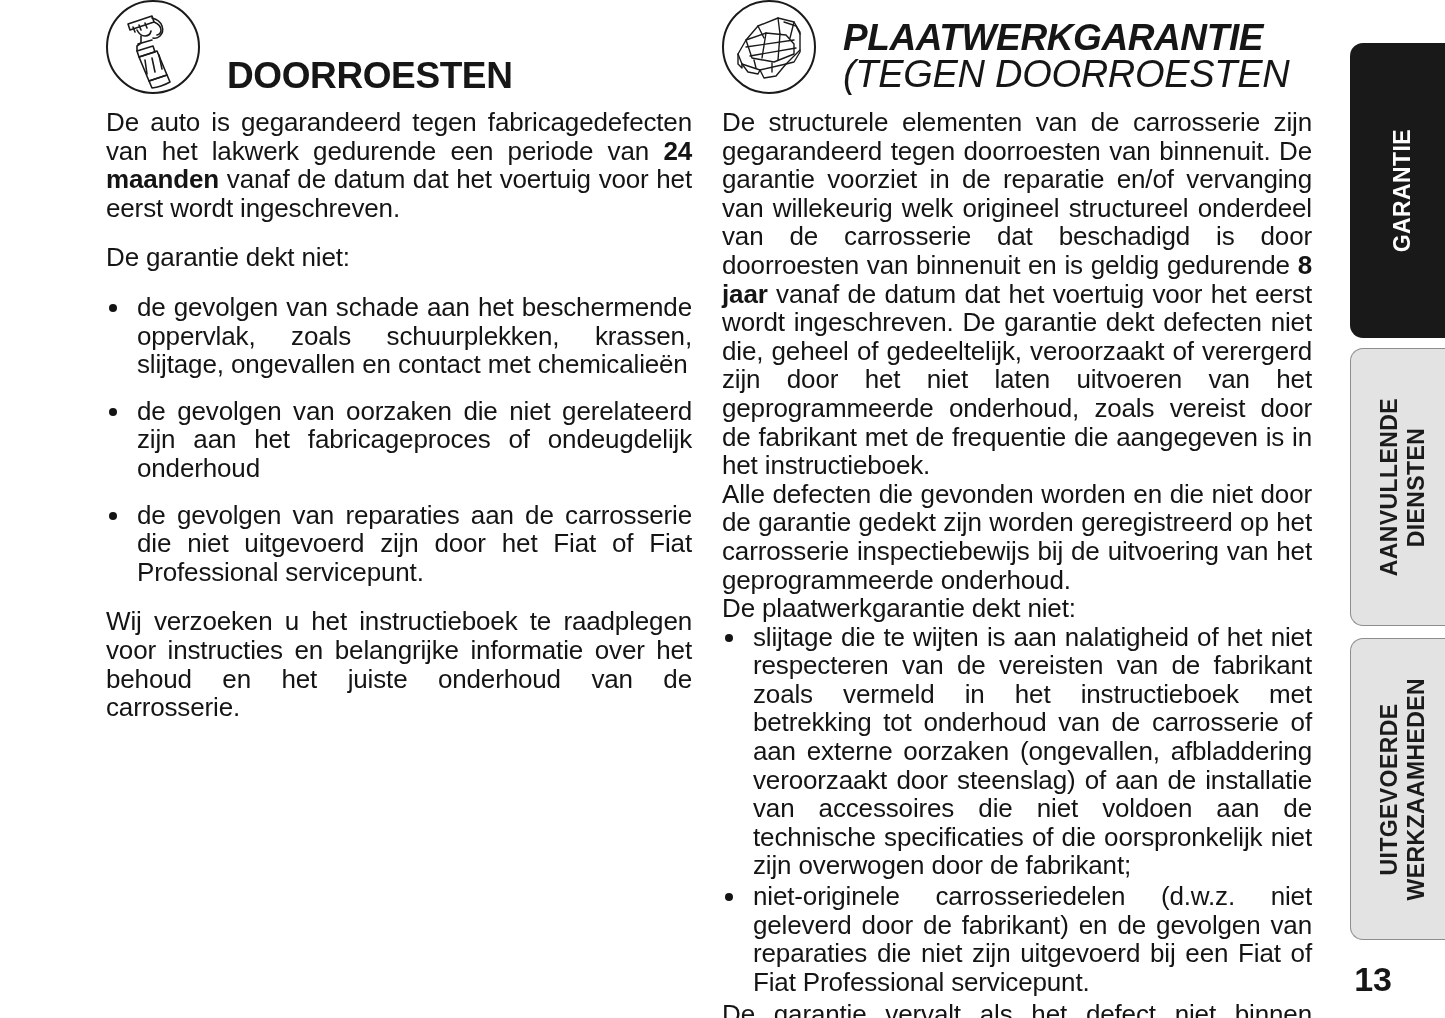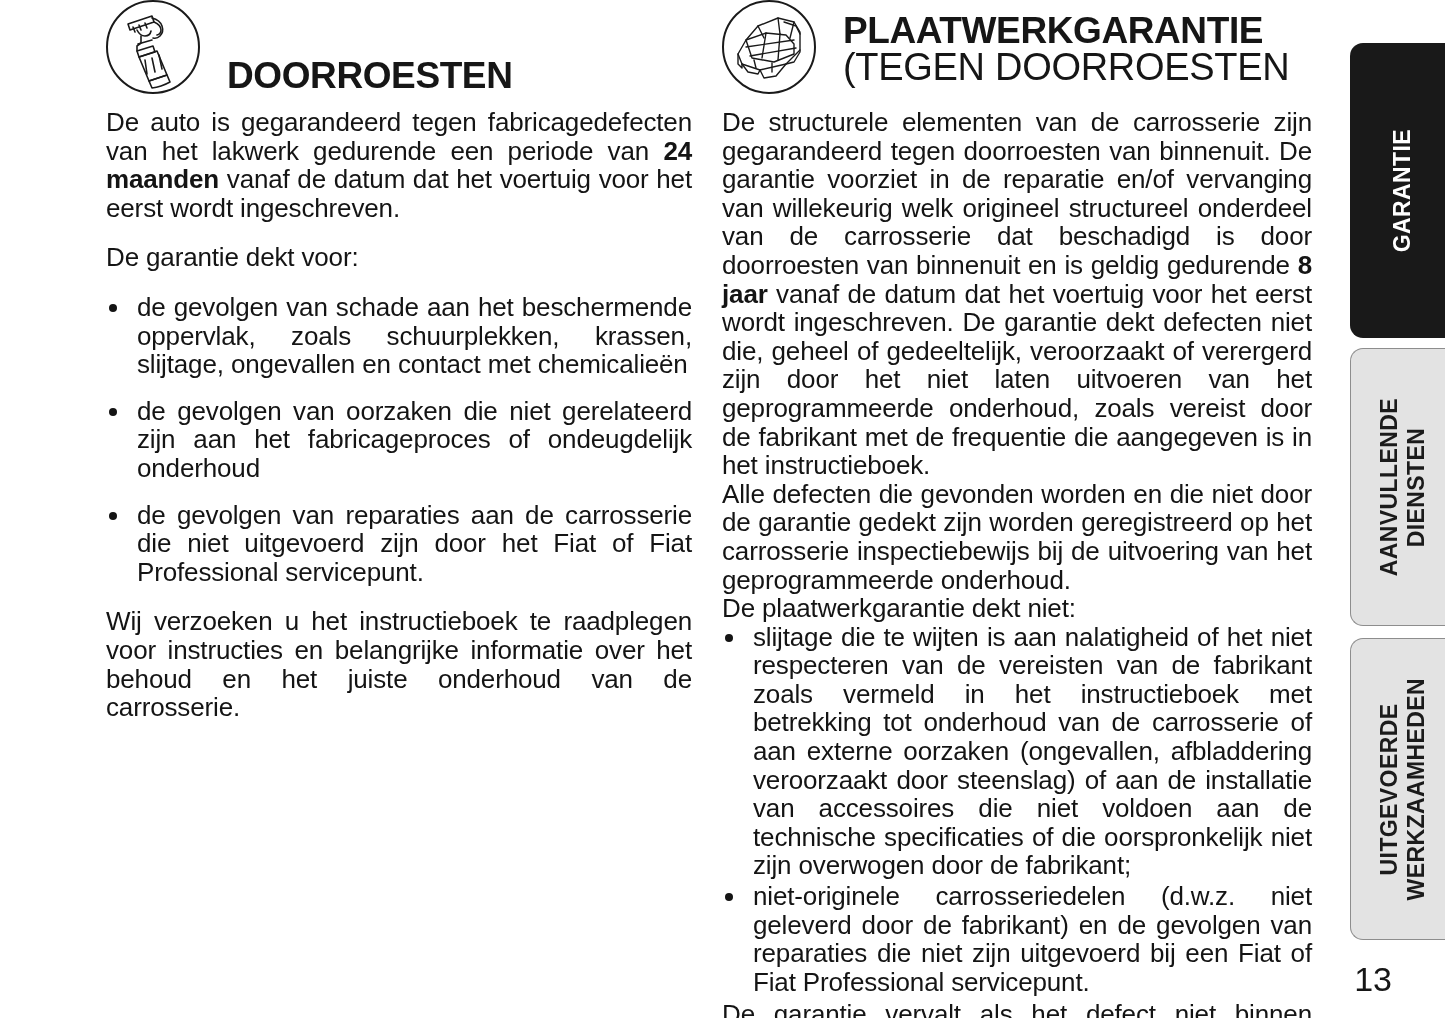--- a/index.html
+++ b/index.html
@@ -65,21 +65,21 @@
     font-size: 38px;
     line-height: 33px;
     letter-spacing: -0.3px;
     color: #161616;
     margin: 0;
     white-space: nowrap;
   }
 
   
   .head-left .title-block { padding-top: 56px; }
-  .head-right .title-block { padding-top: 11px; }
+  .head-right .title-block { padding-top: 18px; font-style: italic; }
 
   
   .body-text {
     font-size: 26px;
     line-height: 28.6px;
     color: #141414;
     letter-spacing: -0.15px;
   }
   p.para {
     margin: 0 0 21px 0;
@@ -154,21 +154,21 @@
     border-right: none;
   }
   .tab-idle .tab-label { color: #1b1b1b; }
   .tab-2 { top: 348px; height: 278px; }
   .tab-3 { top: 638px; height: 302px; }
 
   .page-number {
     position: absolute;
     right: 53px;
     bottom: 22px;
-    font-weight: normal;
+    font-weight: bold;
     font-size: 34px;
     line-height: 34px;
     color: #161616;
   }
 </style>
 </head>
 <body>
 
 <div class="page">
 
@@ -193,21 +193,21 @@
       <div class="title-block">
         <div class="title-main">DOORROESTEN</div>
       </div>
     </div>
 
     <div class="body-text">
 
       <p class="para"><span>De auto is gegarandeerd tegen fabricagedefecten van het lakwerk gedurende een periode van </span><b>24 maanden</b><span> vanaf de datum dat het voertuig voor het eerst wordt ingeschreven.</span></p>
 
 
-      <p class="para noj">De garantie dekt voor:</p>
+      <p class="para noj">De garantie dekt niet:</p>
 
       <ul class="bullets">
         <li>de gevolgen van schade aan het beschermende oppervlak, zoals schuurplekken, krassen, slijtage, ongevallen en contact met chemicalieën</li>
         <li>de gevolgen van oorzaken die niet gerelateerd zijn aan het fabricageproces of ondeugdelijk onderhoud</li>
         <li>de gevolgen van reparaties aan de carrosserie die niet uitgevoerd zijn door het Fiat of Fiat Professional servicepunt.</li>
       </ul>
 
 
       <p class="para">Wij verzoeken u het instructieboek te raadplegen voor instructies en belangrijke informatie over het behoud en het juiste onderhoud van de carrosserie.</p>
 

